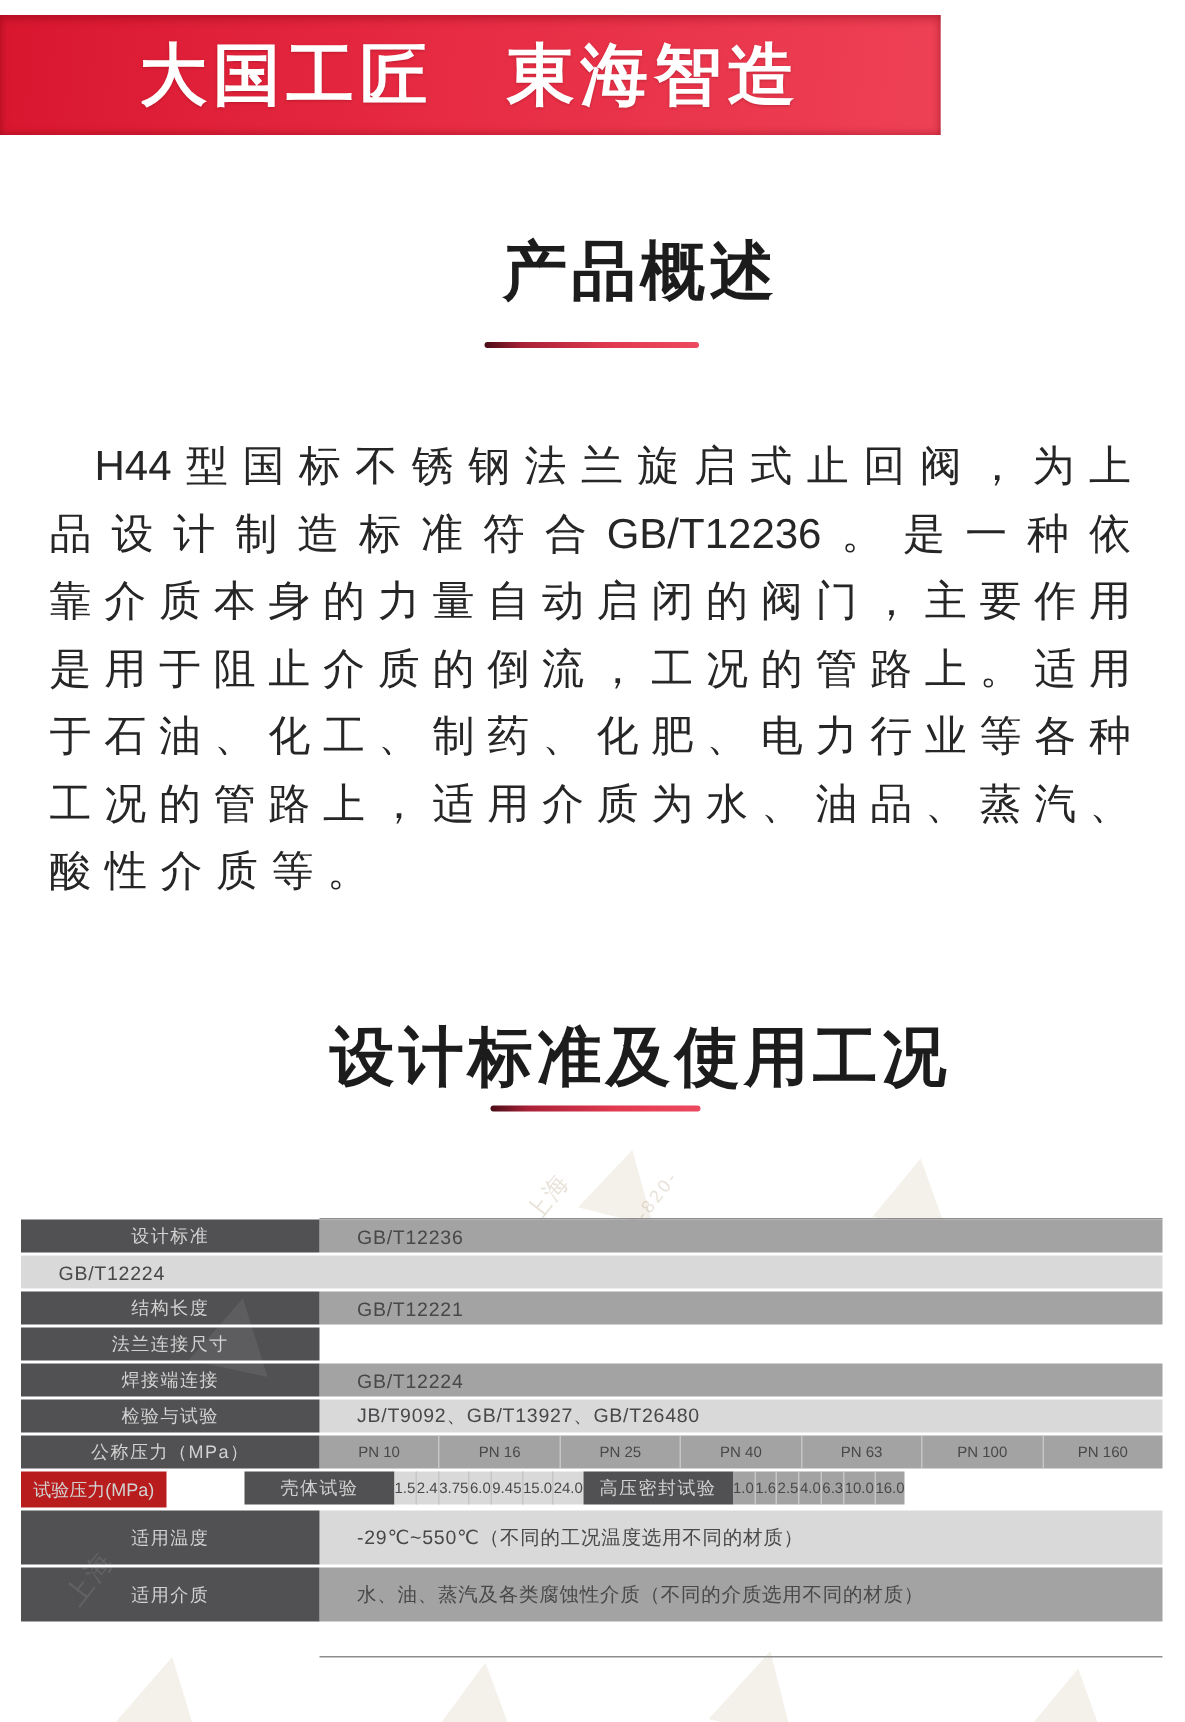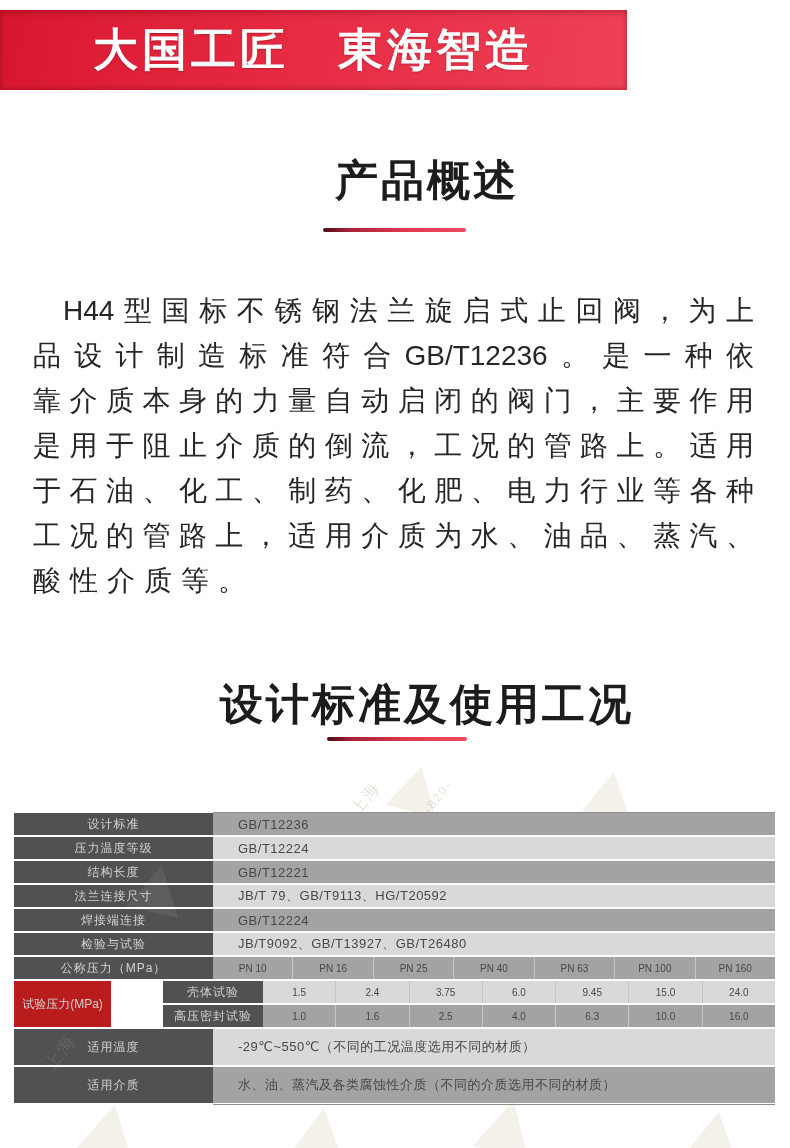--- a/index.html
+++ b/index.html
@@ -65,21 +65,21 @@
     font-size:10px;color:#48484a;border-left:1px solid #c6c6c6;
   }
   .t-cell:first-child{border-left:none;}
 
   
   .t-group{display:flex;margin-bottom:2px;}
   .t-group-label{
     width:97px;flex:0 0 97px;background:#b91c1c;color:#d2d2d2;
     display:flex;align-items:center;justify-content:center;font-size:12px;margin-right:18px;
   }
-  .t-group-right{flex:1;display:flex;flex-direction:column;padding-left:34px;}
+  .t-group-right{flex:1;display:flex;flex-direction:row;padding-left:34px;}
   .t-subrow{display:flex;height:22px;}
   .t-subrow.firstsub{margin-bottom:2px;}
   .t-sublabel{
     width:100px;flex:0 0 100px;background:#515153;color:#d2d2d2;
     display:flex;align-items:center;justify-content:center;font-size:12px;letter-spacing:1px;
   }
   .t-edge{position:absolute;left:213px;width:562px;height:1px;background:#8d8d8d;}
   #table-topline{top:812px;}
   #table-bottomline{top:1104px;}
 
@@ -132,30 +132,28 @@
   <div class="title-underline" id="underline-design"></div>
 
   <div class="t-edge" id="table-topline"></div>
   <div class="spec-table">
 
     <div class="t-row">
       <div class="t-label">设计标准</div>
       <div class="t-content bg-white">GB/T12236</div>
     </div>
     <div class="t-row">
-      <div class="t-label">压力温度等级</div>
       <div class="t-content bg-gray">GB/T12224</div>
     </div>
     <div class="t-row">
       <div class="t-label">结构长度</div>
       <div class="t-content bg-white">GB/T12221</div>
     </div>
     <div class="t-row">
       <div class="t-label">法兰连接尺寸</div>
-      <div class="t-content bg-gray">JB/T 79、GB/T9113、HG/T20592</div>
     </div>
     <div class="t-row">
       <div class="t-label">焊接端连接</div>
       <div class="t-content bg-white">GB/T12224</div>
     </div>
     <div class="t-row">
       <div class="t-label">检验与试验</div>
       <div class="t-content bg-gray">JB/T9092、GB/T13927、GB/T26480</div>
     </div>
 

